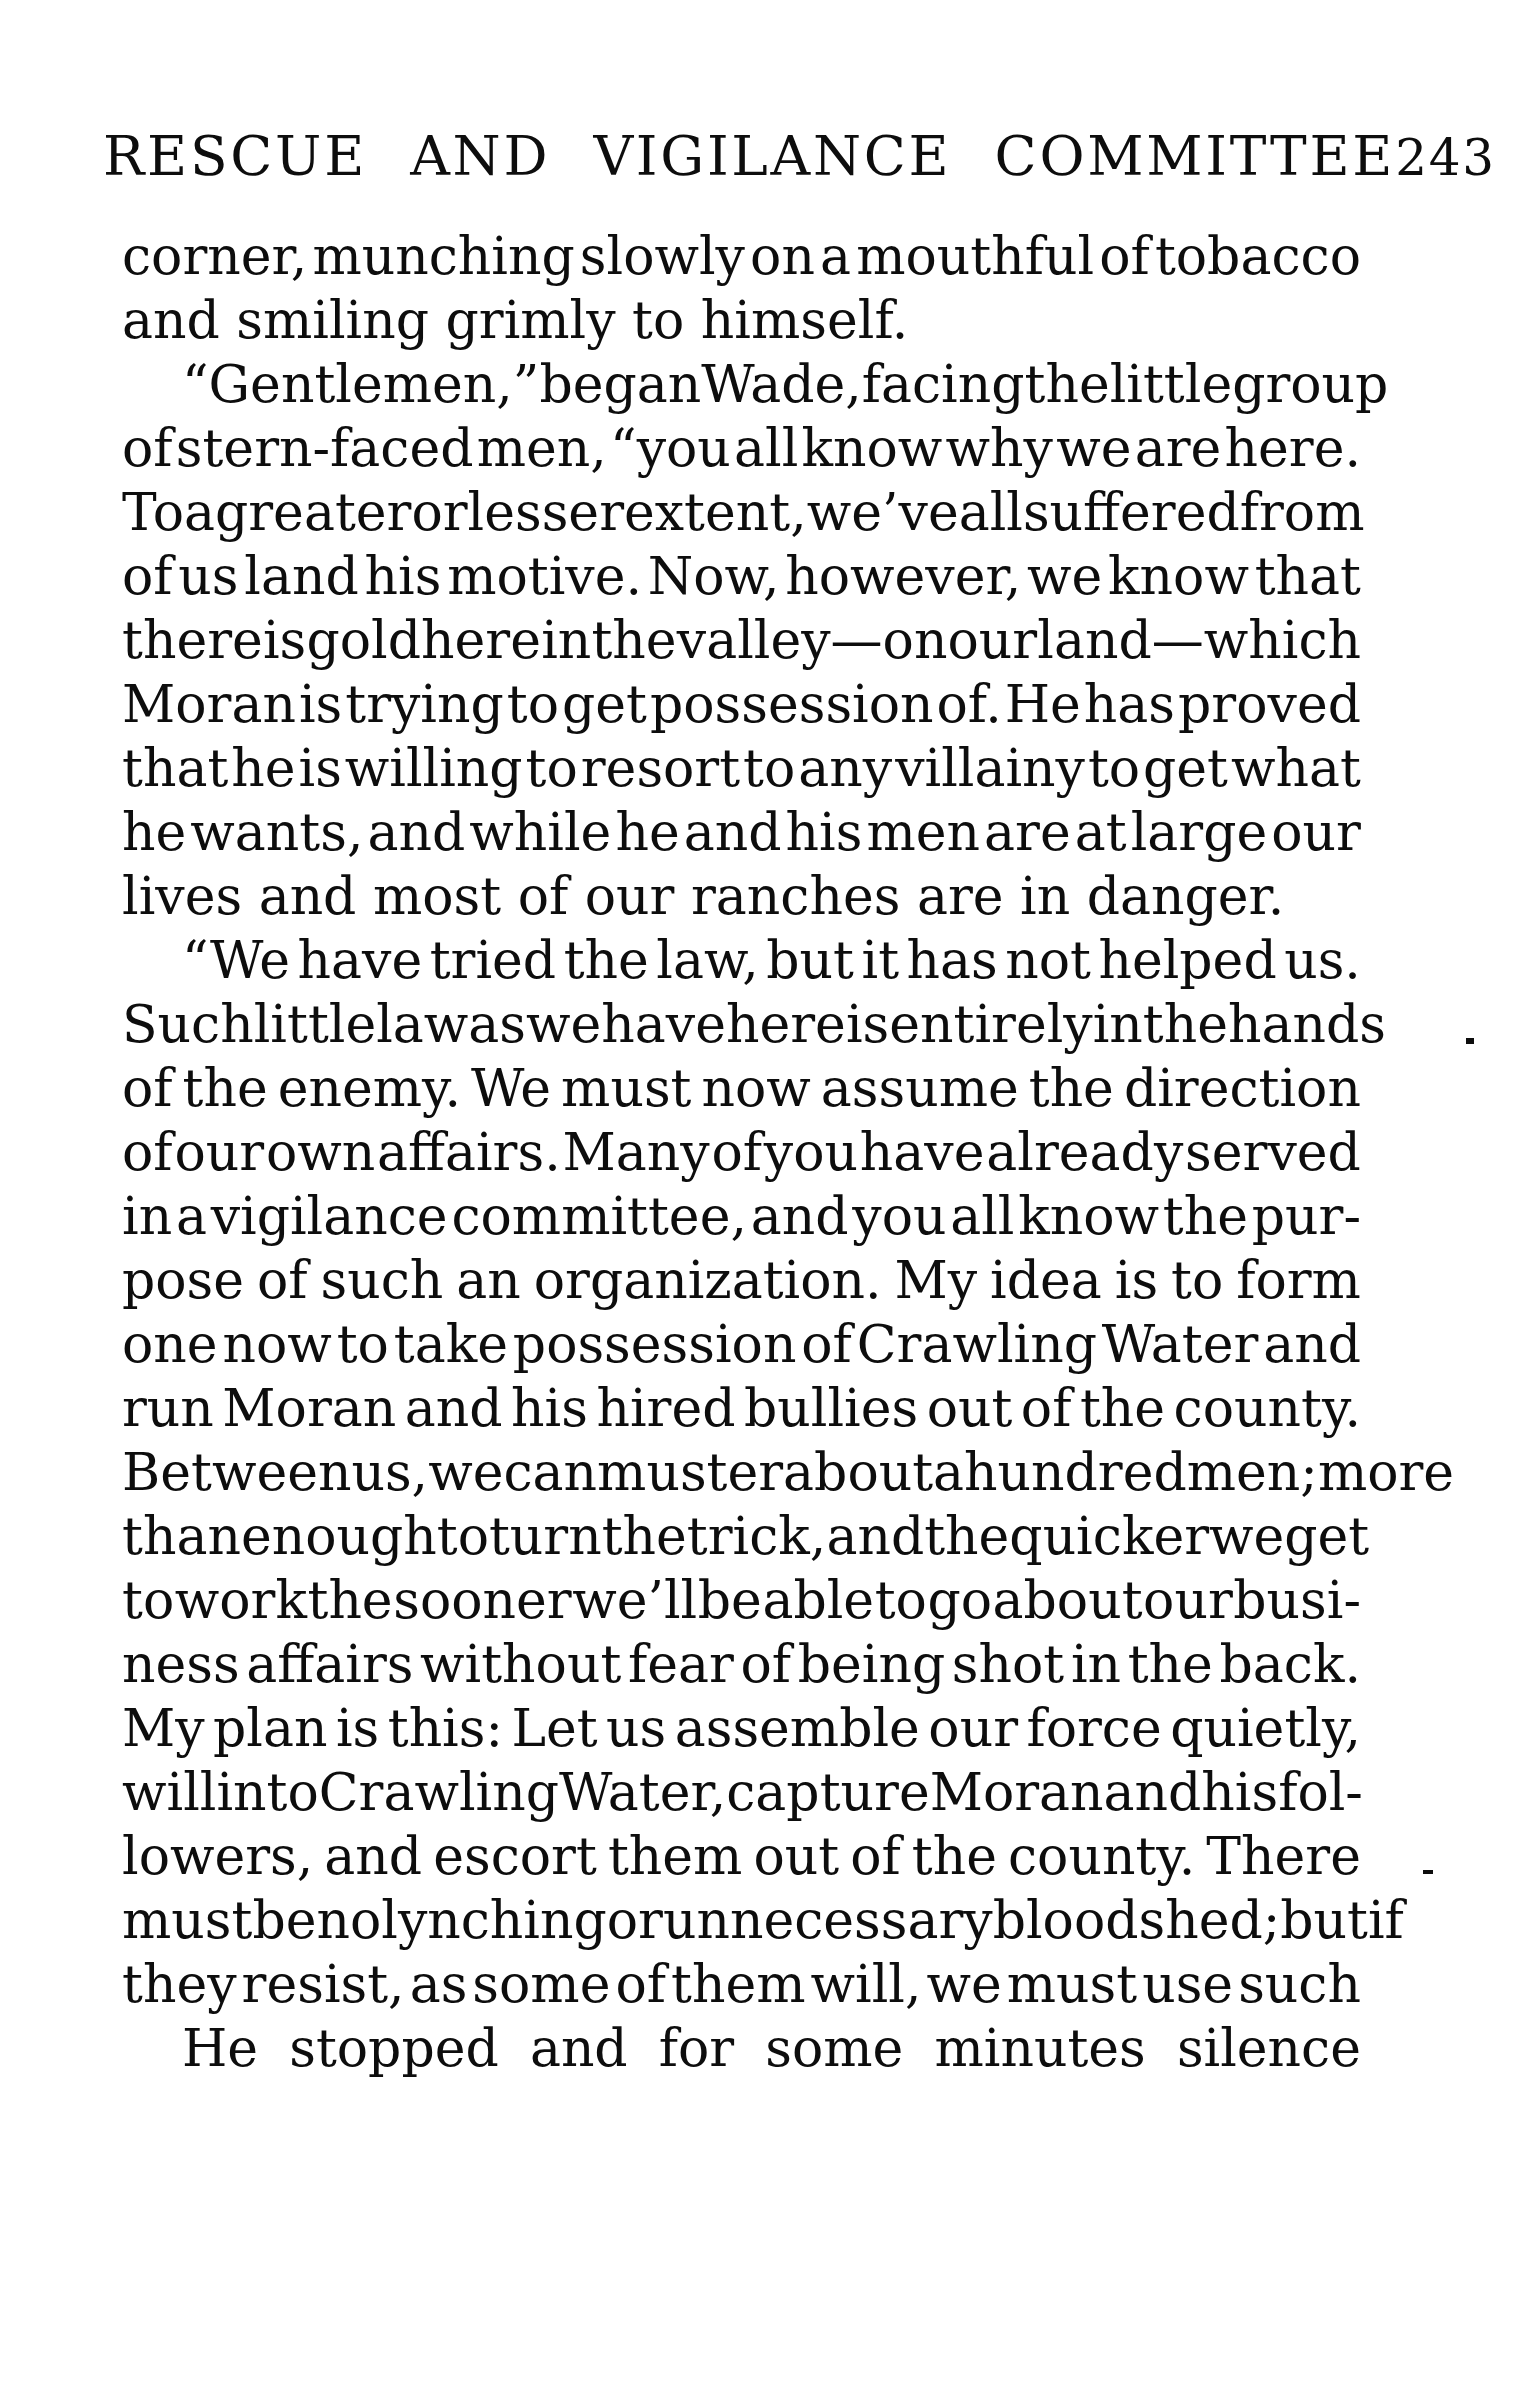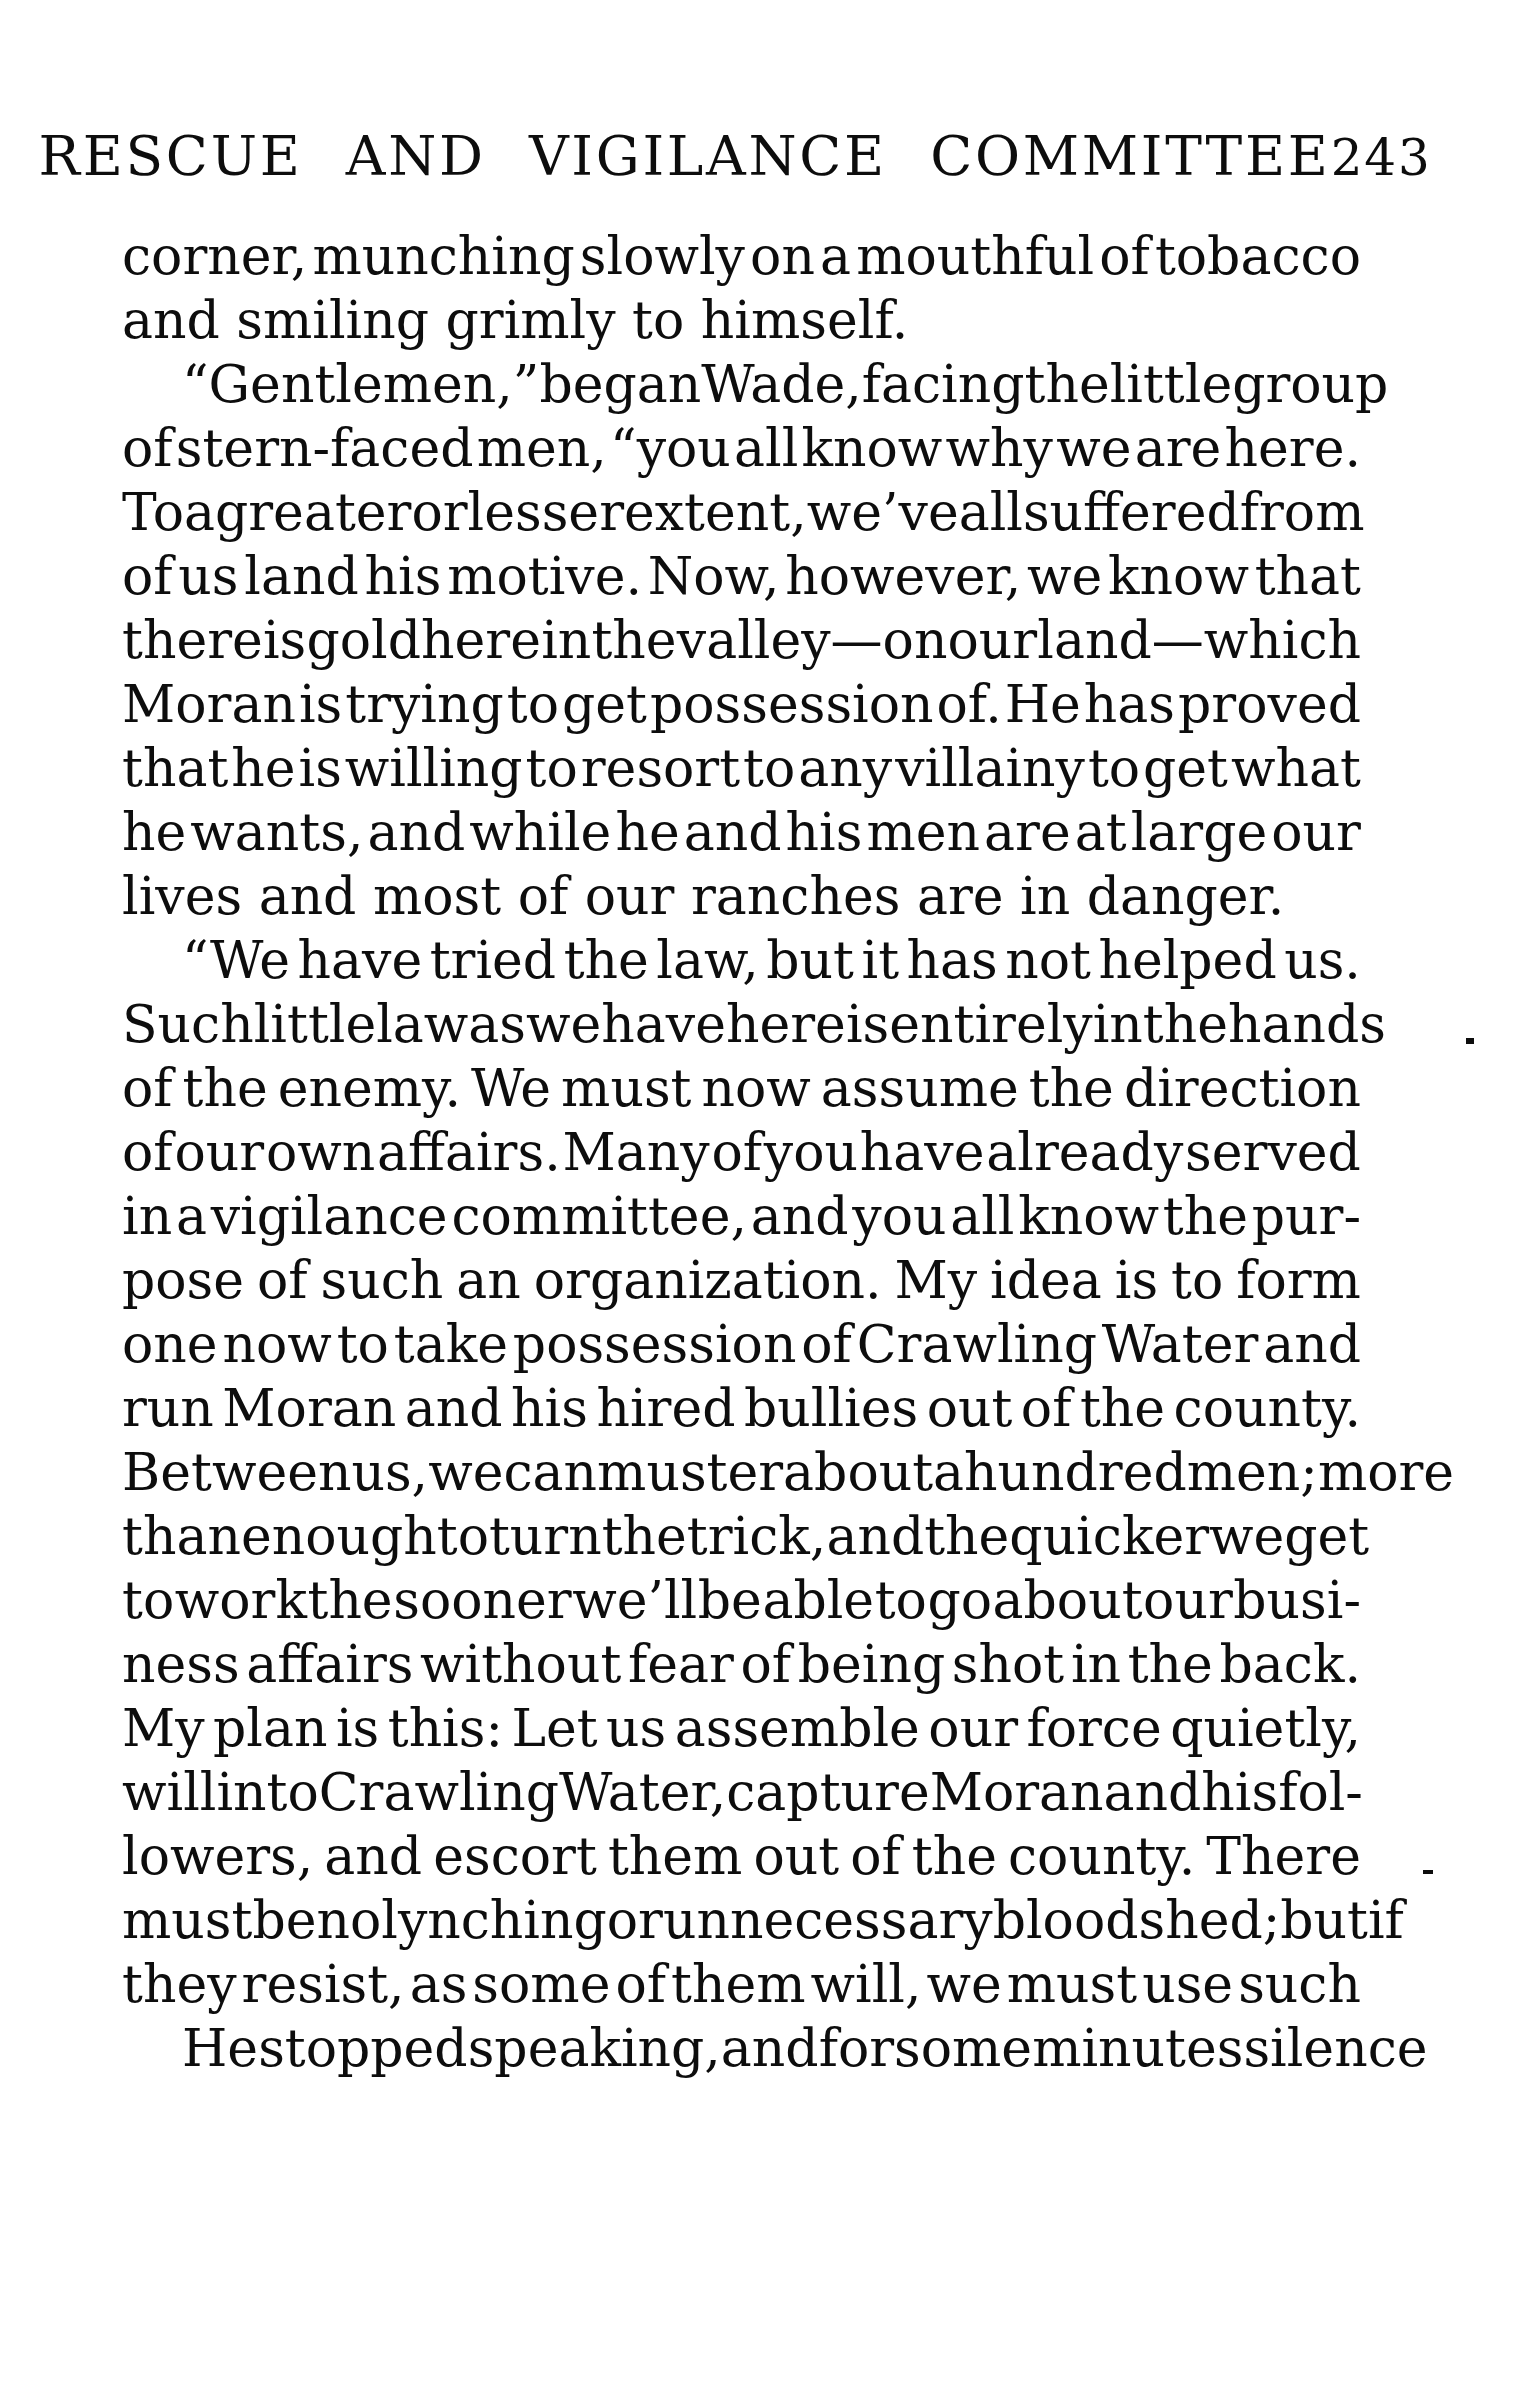--- a/index.html
+++ b/index.html
@@ -15,23 +15,22 @@
     font-family: "DejaVu Serif", "Liberation Serif", serif;
     color: #0d0d0d;
     overflow: hidden;
   }
   .running-head {
     position: absolute;
     left: 103px;
     top: 129px;
     width: 1240px;
     display: flex;
-    justify-content: center;
+    justify-content: flex-start;
     align-items: baseline;
-    margin-left: 12px;
   }
   .head-title {
     font-size: 55px;
     line-height: 55px;
     letter-spacing: 2.7px;
     word-spacing: 23px;
     white-space: nowrap;
   }
   .page-number {
     font-size: 50px;
@@ -386,21 +385,20 @@
         <span>them</span>
         <span>will,</span>
         <span>we</span>
         <span>must</span>
         <span>use</span>
         <span>such</span>
       </div>
       <div class="line just indent">
         <span>He</span>
         <span>stopped</span>
-        <span>speaking,</span>
         <span>and</span>
         <span>for</span>
         <span>some</span>
         <span>minutes</span>
         <span>silence</span>
       </div>
     </div>
 <div class="speck" style="left: 1466px; top: 1038px; width: 8px; height: 6.2px;"></div>
     <div class="speck" style="left: 1423px; top: 1870px; width: 9.8px; height: 4.4px;"></div>
   </div>

